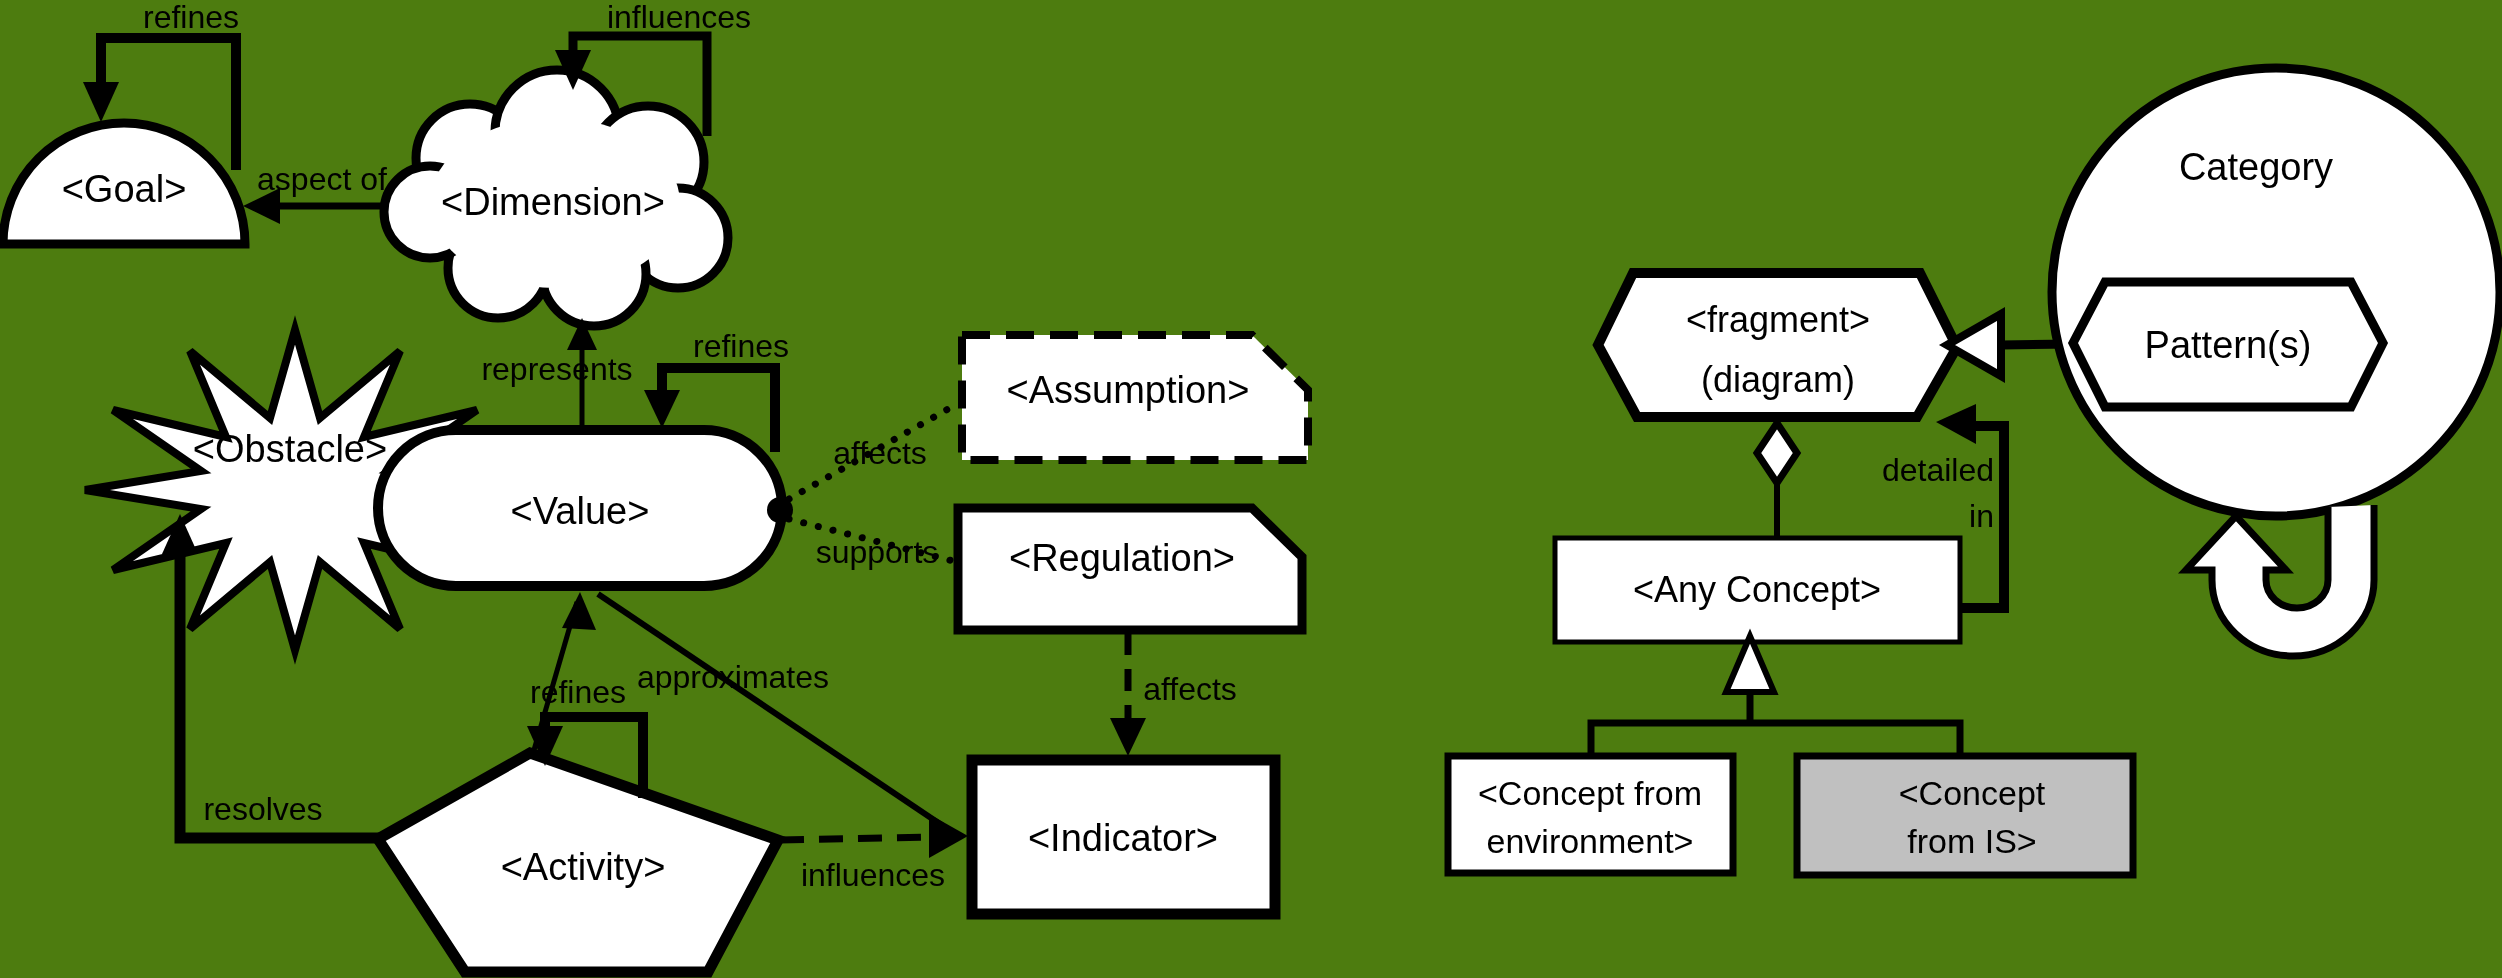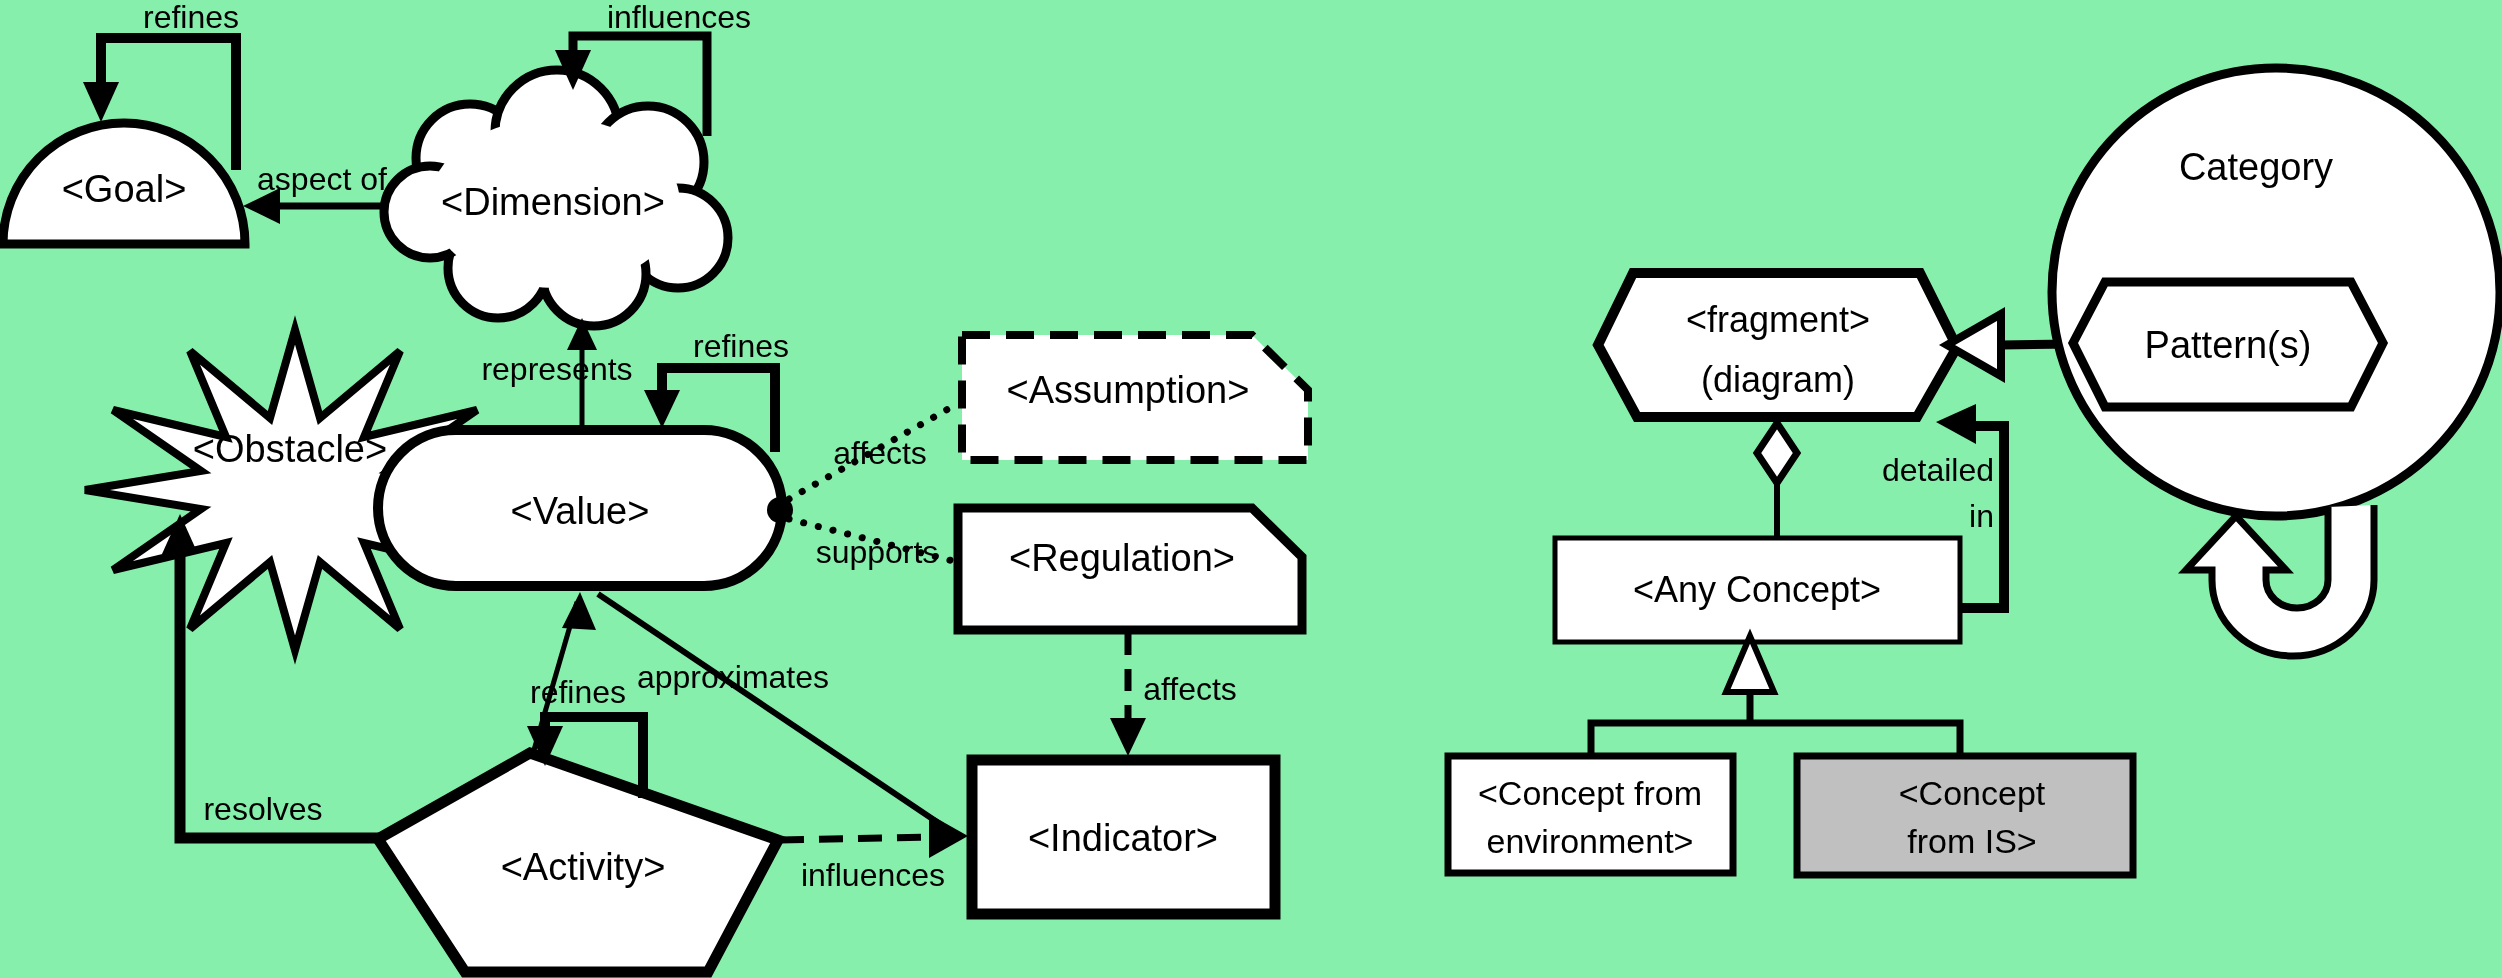--- a/index.html
+++ b/index.html
@@ -1,16 +1,16 @@
 <!DOCTYPE html>
 <html><head>
 <meta charset="utf-8">
 <style>
   html,body{margin:0;padding:0;background:#ffffff;}
-  .stage{position:relative;width:2502px;height:978px;background:#86efac;overflow:hidden;}
+  .stage{position:relative;width:2502px;height:978px;background:#4d7c0f;overflow:hidden;}
   svg{display:block;}
   text{font-family:"Liberation Sans","DejaVu Sans",sans-serif;fill:#000;}
   .node-label{font-size:38px;}
   .node-label-sm{font-size:36px;}
   .node-label-xs{font-size:34px;}
   .edge-label{font-size:32px;}
   .shape{fill:#ffffff;stroke:#000000;}
   .line{fill:none;stroke:#000000;}
   .arrow{fill:#000000;stroke:none;}
   .hollow{fill:#ffffff;stroke:#000000;}

